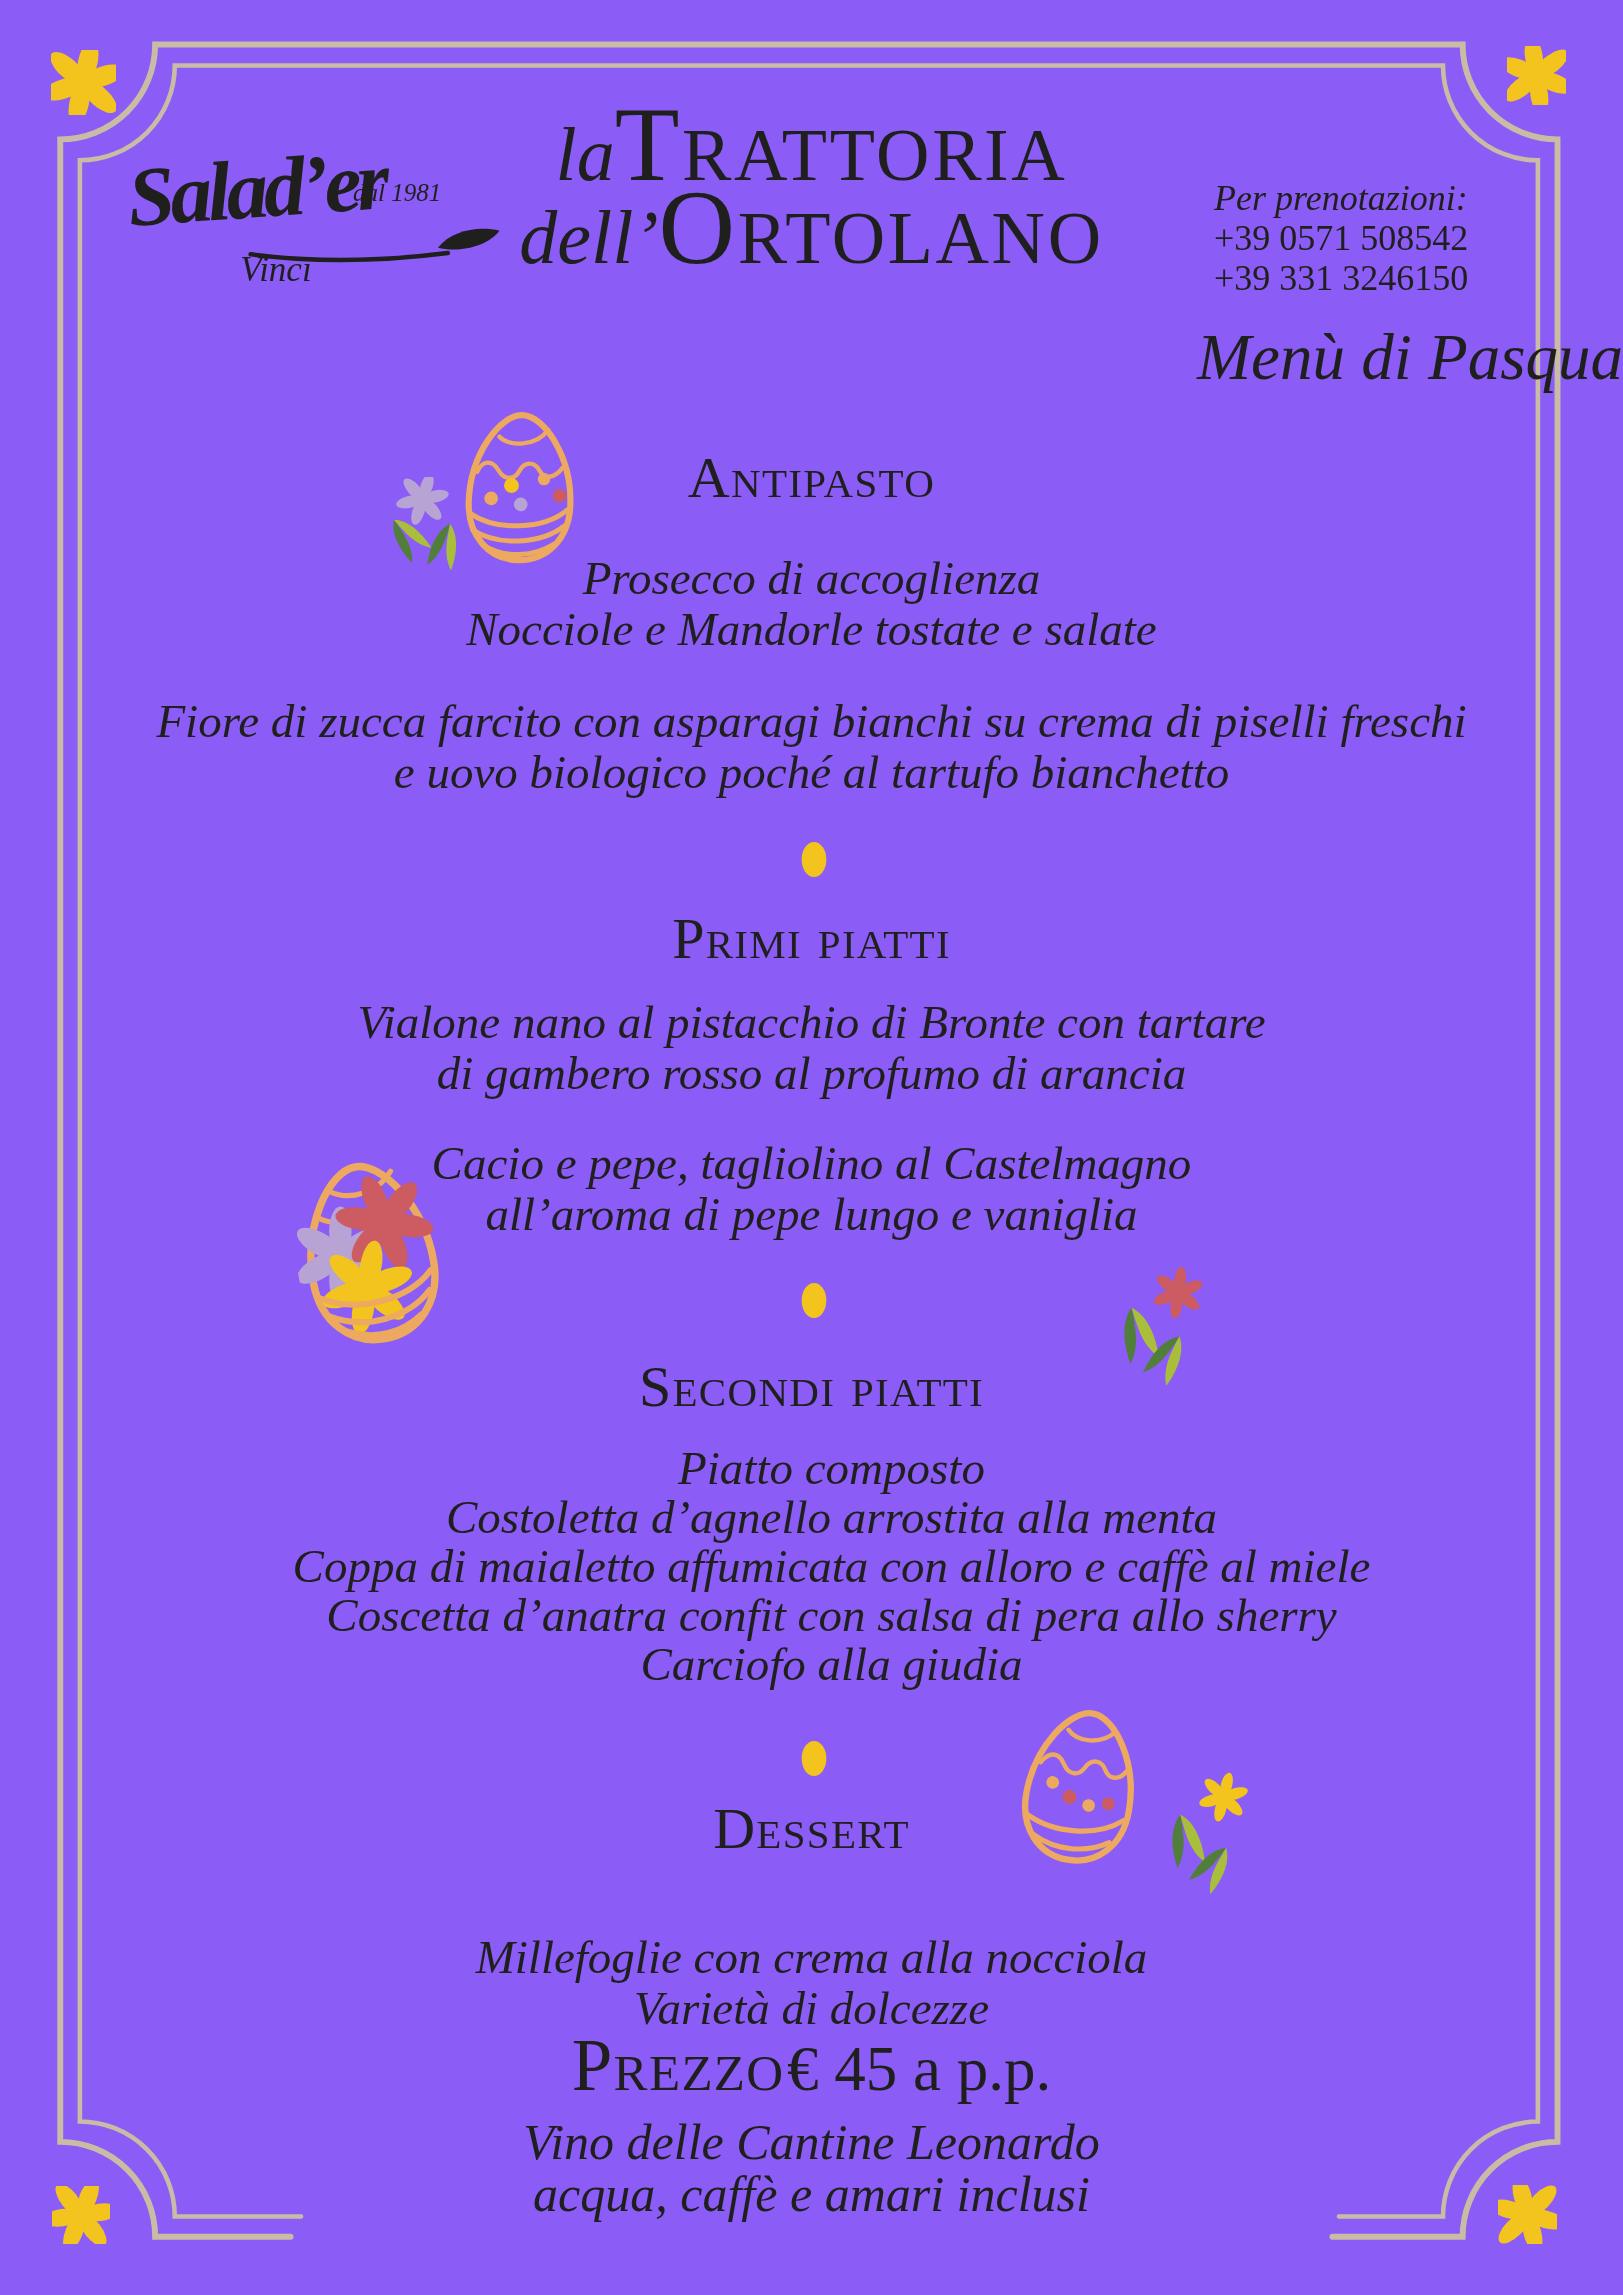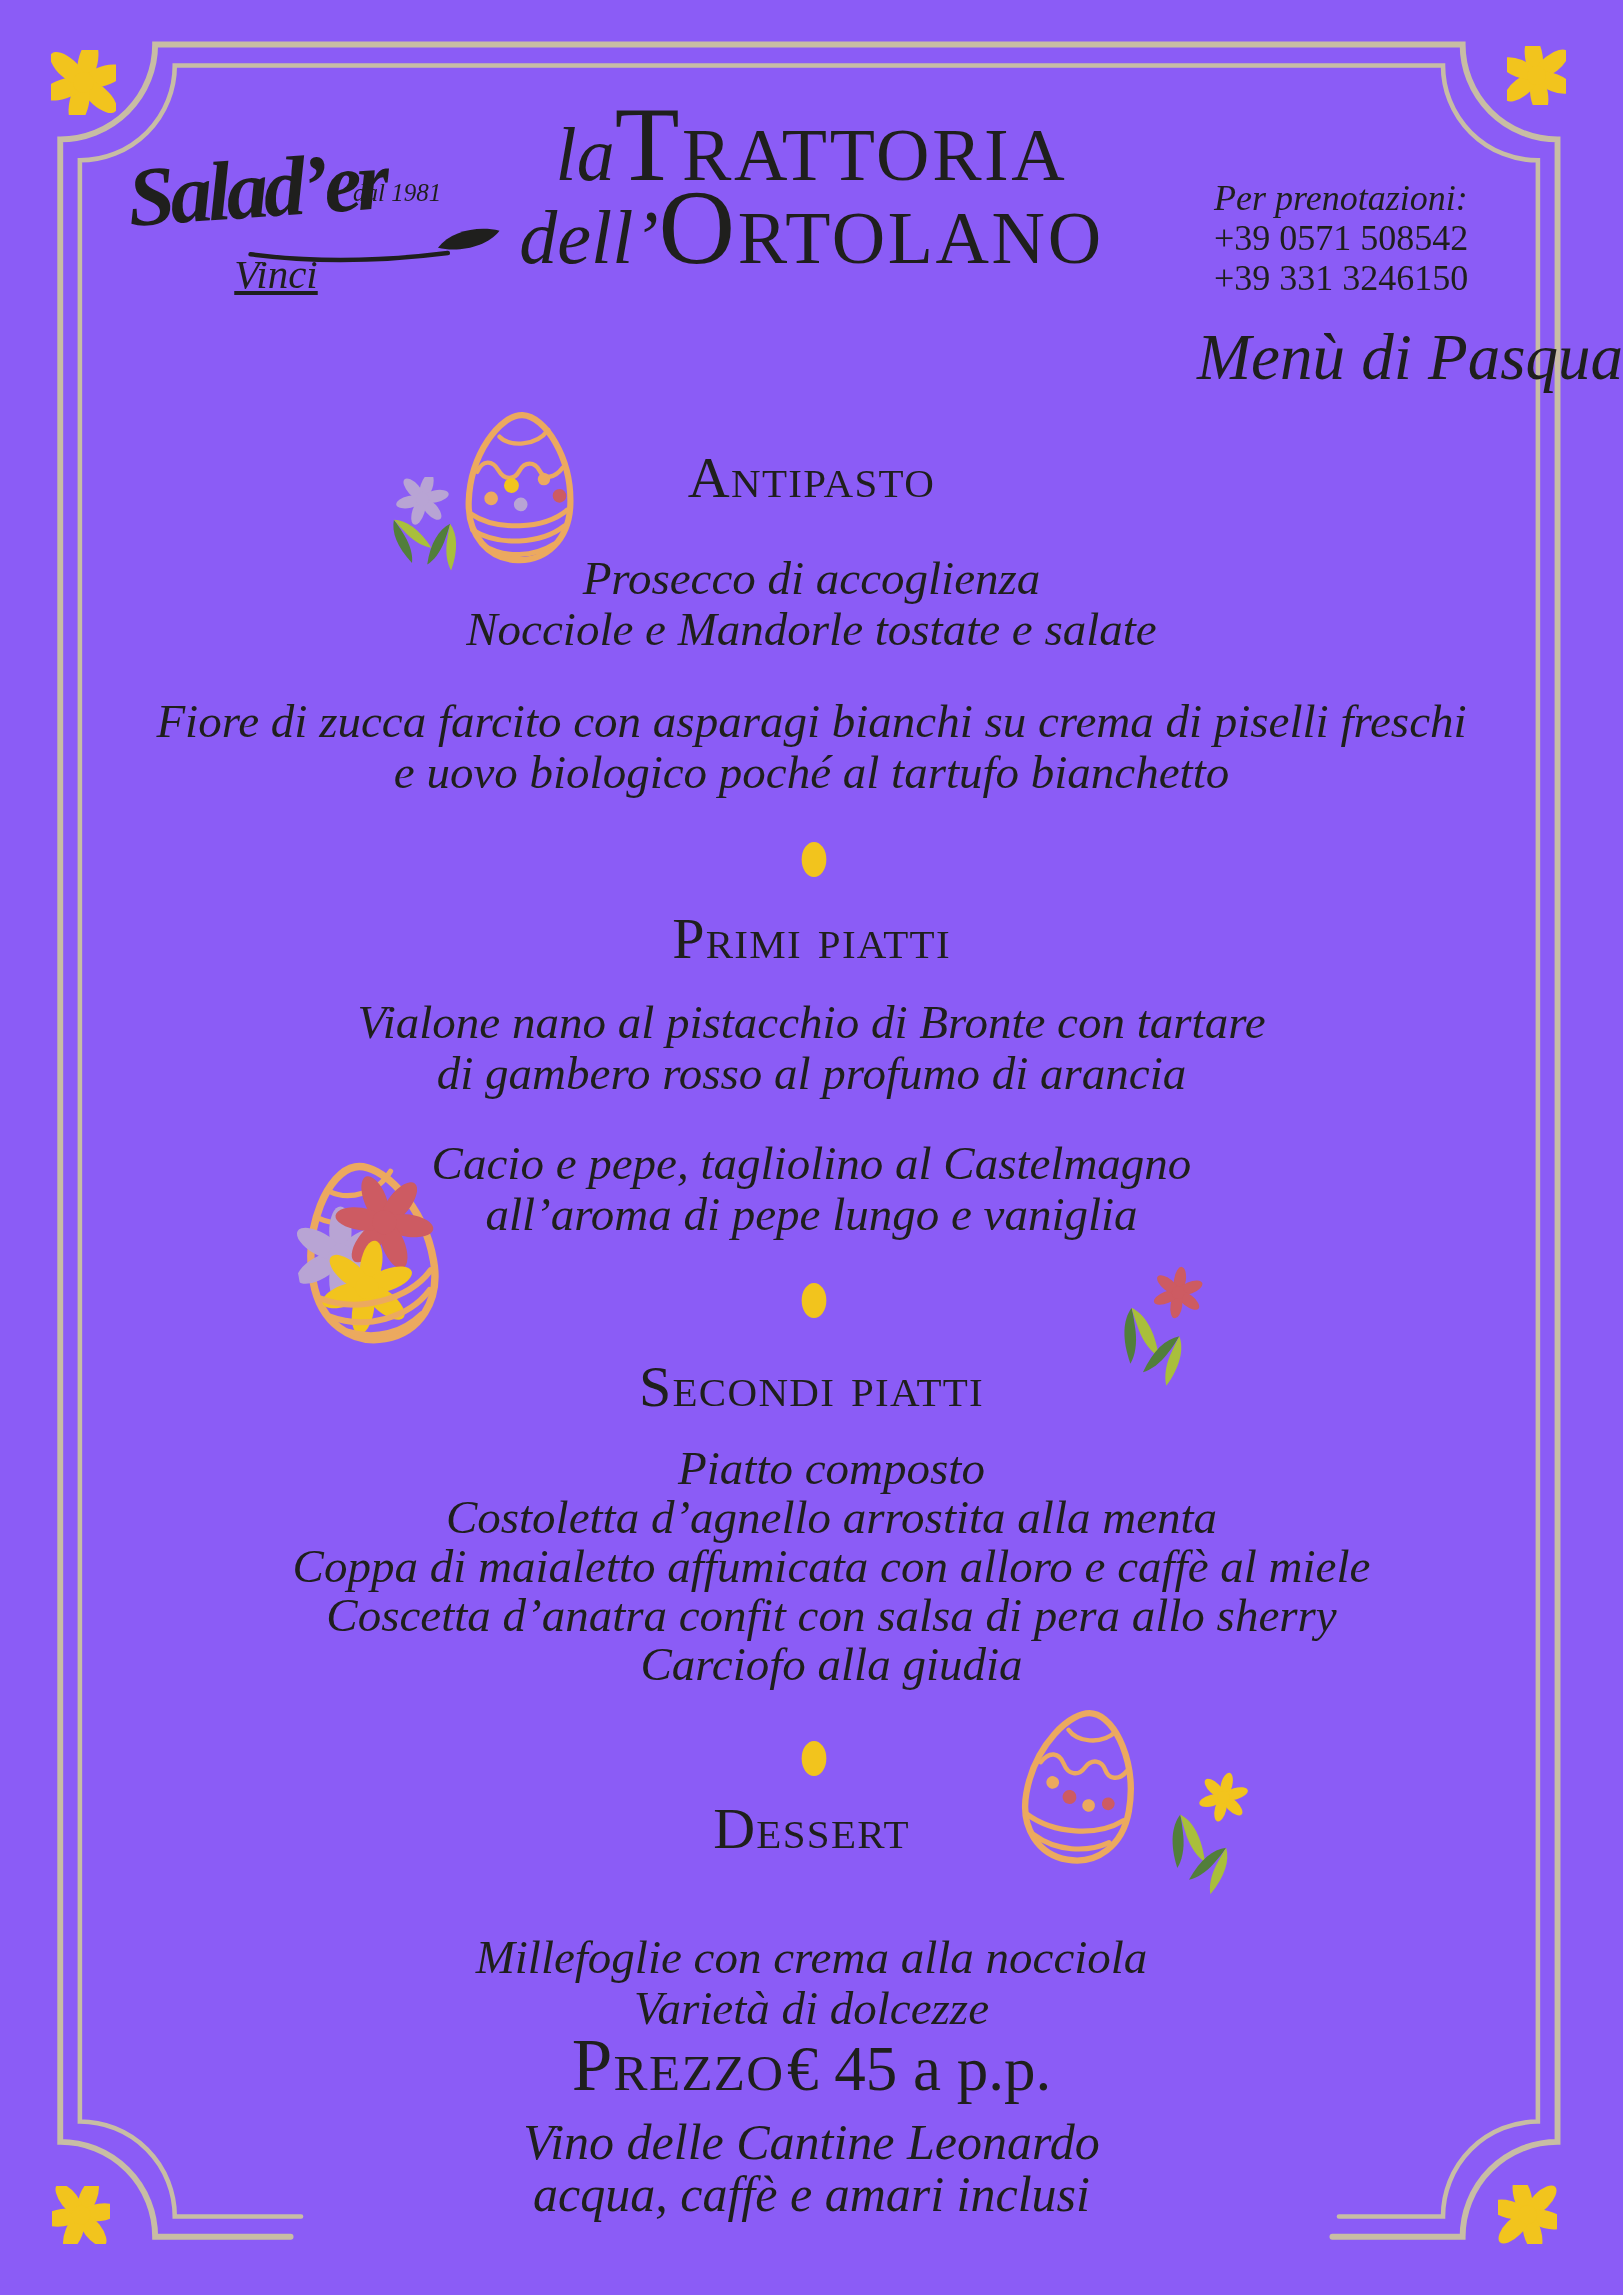--- a/index.html
+++ b/index.html
@@ -18,21 +18,21 @@
     font-family:"Liberation Serif", serif;color:var(--ink);
   }
   .abs{position:absolute;}
   .centered{left:0;width:1623px;text-align:center;}
   
   .logo-script{
     font-style:italic;font-weight:bold;font-size:84px;letter-spacing:-4.6px;
     transform:rotate(-4deg);transform-origin:left bottom;white-space:nowrap;line-height:1;
   }
   .logo-since{font-style:italic;font-size:25px;white-space:nowrap;}
-  .logo-city{font-style:italic;font-size:41px;text-align:center;width:144px;text-decoration:underline;}
+  .logo-city{font-style:italic;font-size:35px;text-align:center;width:144px;}
   .title-line{white-space:nowrap;line-height:1;}
   .title-pre{font-style:italic;font-size:76px;letter-spacing:0;}
   .title-main{font-variant:small-caps;font-size:106px;letter-spacing:2.6px;}
   .resv{font-size:36px;line-height:40px;white-space:nowrap;}
   .resv .lbl{font-style:italic;}
   
   .menu-title{font-style:italic;font-size:65px;line-height:1;text-align:right;}
   .sec-heading{font-variant:small-caps;font-size:58px;line-height:1;letter-spacing:1.3px;}
   .items{font-style:italic;font-size:47px;line-height:51px;}
   .items-5{line-height:49px;}

